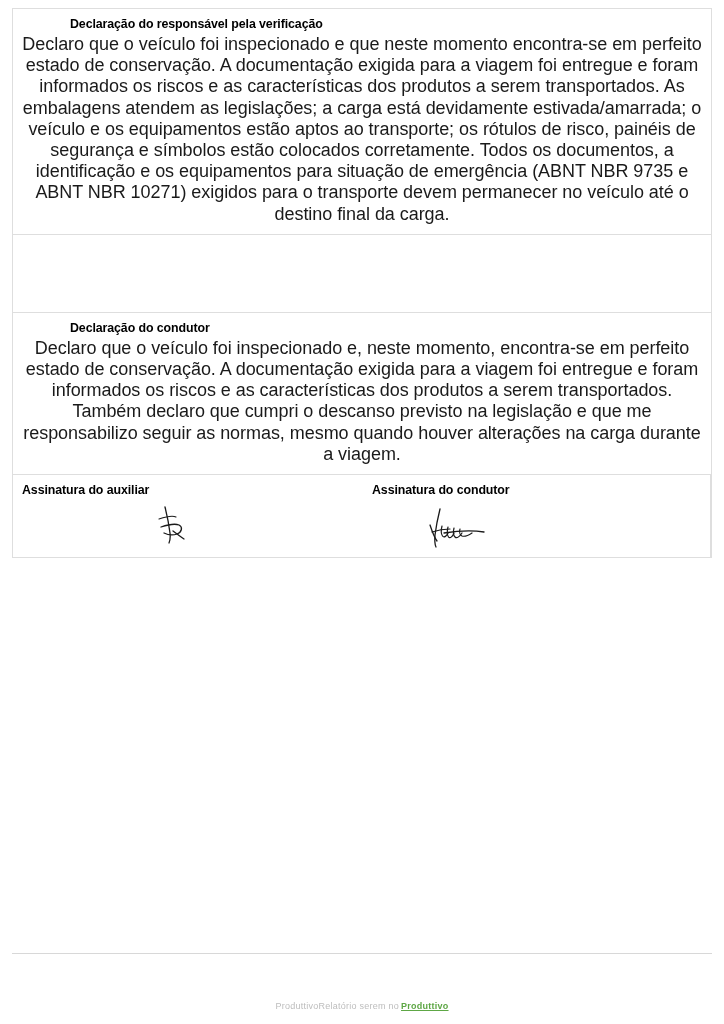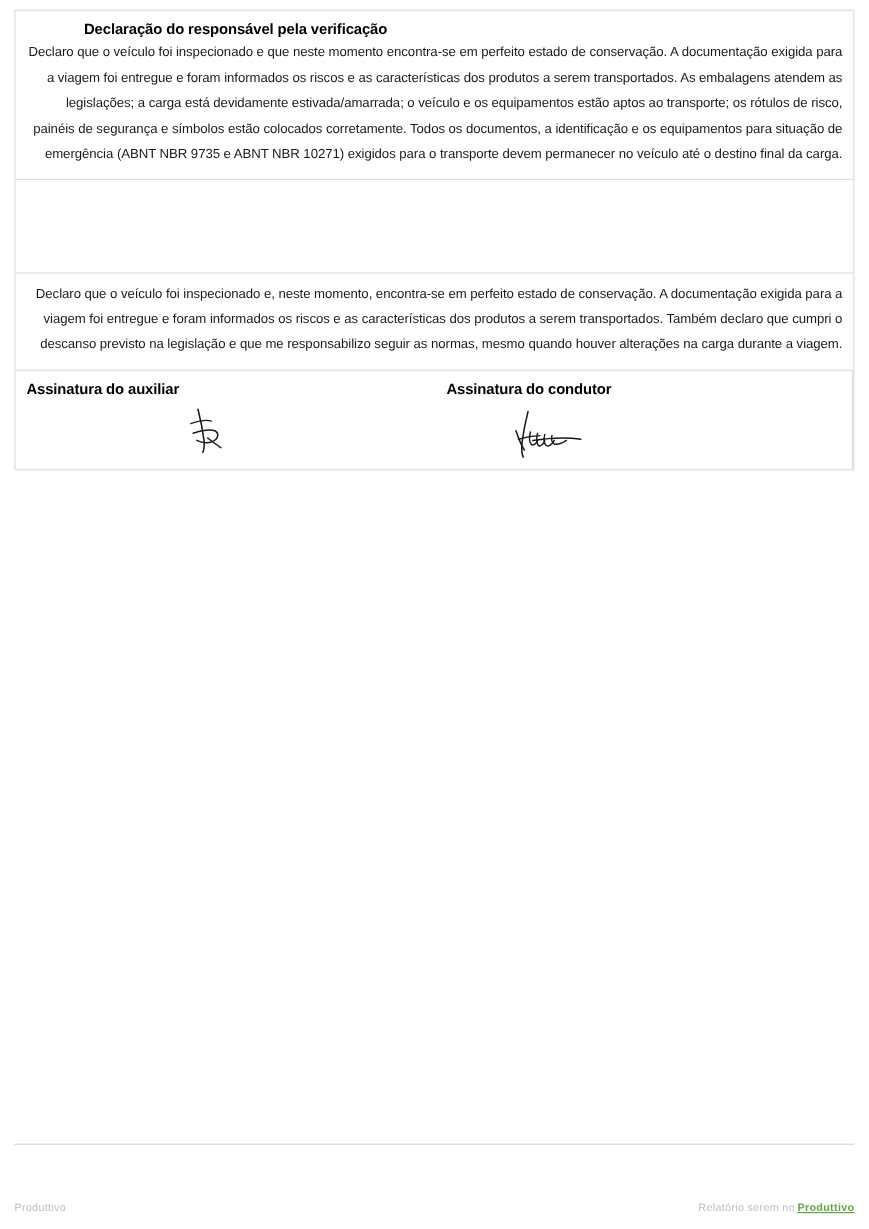--- a/index.html
+++ b/index.html
@@ -48,27 +48,27 @@
   .block-title {
     font-size: 12.4px;
     font-weight: bold;
     line-height: 18px;
     color: #000;
     letter-spacing: -0.1px;
     padding-left: 48px;
   }
 
   .block-body {
-    font-size: 11px;
+    font-size: 18px;
     font-weight: normal;
     line-height: 21.2px;
     color: #1a1a1a;
     margin-top: 1px;
     letter-spacing: -0.05px;
-    text-align: right;
+    text-align: center;
   }
 
   
   .sig-row {
     display: flex;
     border-bottom: 1px solid #dedede;
   }
 
   .sig-cell {
     box-sizing: border-box;
@@ -117,21 +117,21 @@
   }
 
   .footer {
     position: absolute;
     left: 12px;
     top: 998px;
     width: 700px;
     height: 16px;
     display: flex;
     align-items: center;
-    justify-content: space-between;
+    justify-content: center;
     font-size: 9px;
     color: #b9b9b9;
     letter-spacing: 0.25px;
   }
   .footer-left {
     color: #bdbdbd;
     font-size: 9px;
   }
   .footer-right {
     color: #bdbdbd;
@@ -157,20 +157,21 @@
       <div class="block-body">Declaro que o veículo foi inspecionado e que neste momento encontra-se em perfeito estado de conservação. A documentação exigida para a viagem foi entregue e foram informados os riscos e as características dos produtos a serem transportados. As embalagens atendem as legislações; a carga está devidamente estivada/amarrada; o veículo e os equipamentos estão aptos ao transporte; os rótulos de risco, painéis de segurança e símbolos estão colocados corretamente. Todos os documentos, a identificação e os equipamentos para situação de emergência (ABNT NBR 9735 e ABNT NBR 10271) exigidos para o transporte devem permanecer no veículo até o destino final da carga.</div>
     </div>
 
     <div class="sig-row">
       <div class="sig-cell right">
         <div class="sig-label"></div>
       </div>
     </div>
 
     <div class="block-row">
+      <div class="block-title">Declaração do condutor</div>
       <div class="block-body">Declaro que o veículo foi inspecionado e, neste momento, encontra-se em perfeito estado de conservação. A documentação exigida para a viagem foi entregue e foram informados os riscos e as características dos produtos a serem transportados. Também declaro que cumpri o descanso previsto na legislação e que me responsabilizo seguir as normas, mesmo quando houver alterações na carga durante a viagem.</div>
     </div>
 
     <div class="sig-row">
       <div class="sig-cell right">
         <div class="sig-label">Assinatura do auxiliar</div>
         <div class="sig-ink center-right">
           <svg width="60" height="50" viewBox="0 0 60 50" fill="none">
             <path d="M18 6 C20 14 22 24 23 32 C23.5 37 23 40 22 42" stroke="#1a1a1a" stroke-width="1.3" stroke-linecap="round" fill="none"></path>
             <path d="M14 26 C20 24 27 22 32 24 C36 26 35 31 30 33 C26 34.5 21 34 17 32" stroke="#1a1a1a" stroke-width="1.3" stroke-linecap="round" fill="none"></path>

